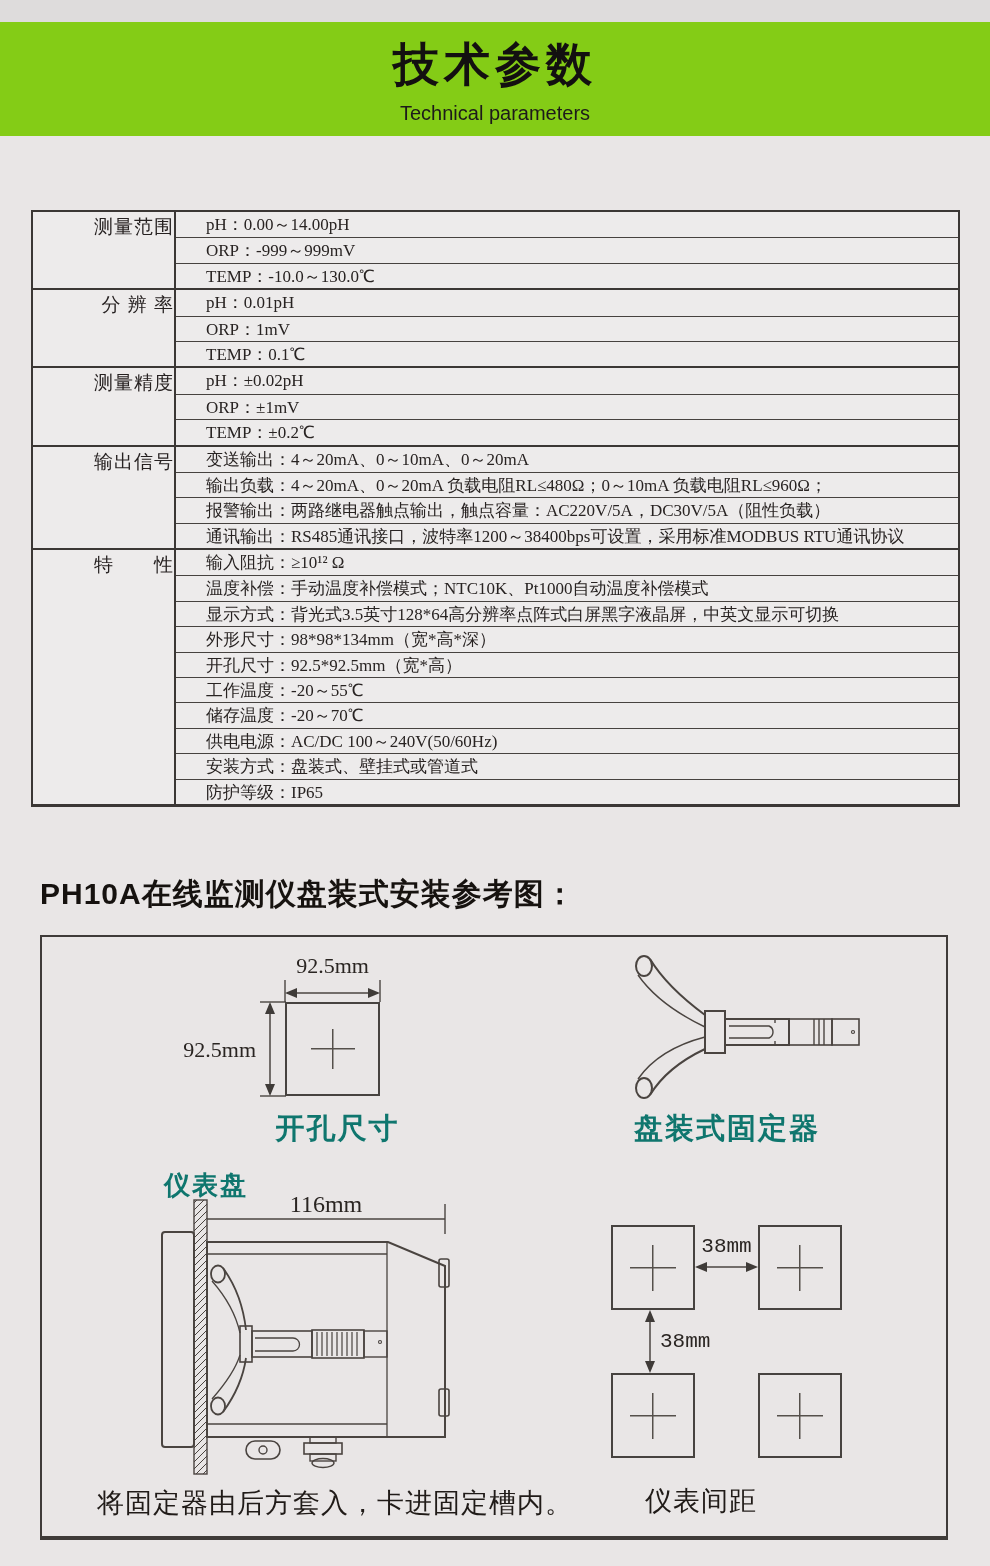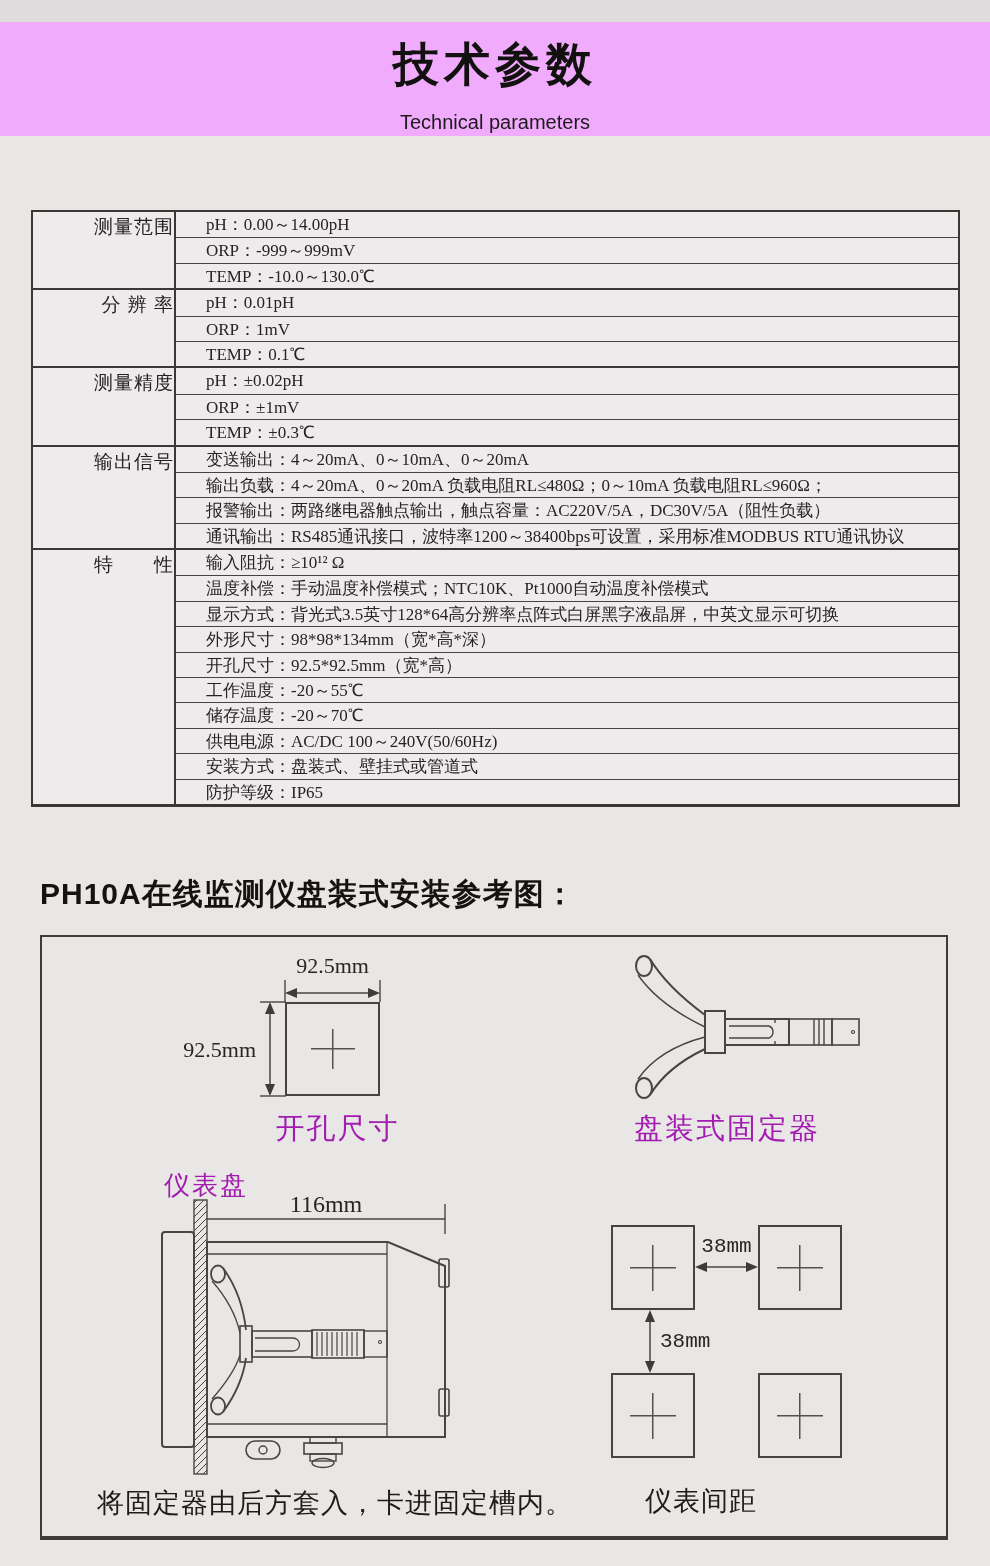--- a/index.html
+++ b/index.html
@@ -1,42 +1,42 @@
 <!DOCTYPE html>
 <html><head>
 <meta charset="utf-8">
 <style>
   * { margin:0; padding:0; box-sizing:border-box; }
   body { font-family:"Liberation Sans", sans-serif; }
   .page { position:relative; width:990px; height:1566px; background:#e9e6e6; overflow:hidden; color:#221e1d; }
   .top-strip { position:absolute; left:0; top:0; width:100%; height:22px; background:#dedcdc; }
-  .header-band { position:absolute; left:0; top:22px; width:100%; height:114px; background:#f0abfc; text-align:center; }
+  .header-band { position:absolute; left:0; top:22px; width:100%; height:114px; background:#84cc16; text-align:center; }
   .header-band h1 { padding-top:12px; font-size:46px; font-weight:700; letter-spacing:5px; color:#131010; }
-  .header-band .subtitle { font-size:20px; margin-top:15px; color:#1d1a1a; }
+  .header-band .subtitle { font-size:20px; margin-top:6px; color:#1d1a1a; }
 
   .spec-table { position:absolute; left:31px; top:210px; width:929px; background:#edebeb;
                 border:2px solid #3b3735; border-bottom-width:3px; }
   .group { display:flex; border-top:2px solid #3b3735; }
   .group:first-child { border-top:none; }
   .group-label { width:141px; text-align:right; font-size:19px; letter-spacing:1px; padding-top:2px;
                  line-height:25.4px; color:#262121; }
   .group-rows { flex:1; border-left:2px solid #3b3735; }
   .row { height:25.4px; line-height:25.4px; padding-left:30px; font-size:17px; color:#282322;
          border-top:1px solid #46423f; white-space:nowrap; overflow:hidden;font-family:Liberation Serif, serif; }
   .row:first-child { border-top:none; }
 
   .section-title { position:absolute; left:40px; top:874px; font-size:30px; font-weight:600;
                    letter-spacing:1px; color:#16120f; }
 
   .diagram-box { position:absolute; left:40px; top:935px; width:908px; height:605px;
                  border:2px solid #3f3b39; border-bottom-width:4px; background:#e9e6e6;padding-left:36px; }
   .diagram-box .abs { position:absolute; }
   .dim-text { font-family:"Liberation Serif", serif; font-size:22px; color:#2a2522; }
   .dim-text-sm { font-family:Liberation Mono, monospace; font-size:21px; color:#2a2522; }
-  .diagram-label { font-size:29px; letter-spacing:2px; color:#a21caf; font-weight:400; text-align:center; }
+  .diagram-label { font-size:29px; letter-spacing:2px; color:#0f766e; font-weight:700; text-align:center; }
   .caption-text { font-size:27px; letter-spacing:1px; color:#201b18; font-weight:500; }
 
   .hole-square { left:243px; top:65px; width:95px; height:94px; border:2px solid #474340;
     background: linear-gradient(#55504b,#55504b) center/44px 1.5px no-repeat,
                 linear-gradient(#55504b,#55504b) center/1.5px 40px no-repeat; }
   .mount-square { width:84px; height:85px; border:2px solid #474340;
     background: linear-gradient(#55504b,#55504b) center/46px 1.5px no-repeat,
                 linear-gradient(#55504b,#55504b) center/1.5px 46px no-repeat; }
   svg { display:block; }
   svg .ln { stroke:#4a4440; fill:none; }
@@ -69,21 +69,21 @@
         <div class="row">pH：0.01pH</div>
         <div class="row">ORP：1mV</div>
         <div class="row">TEMP：0.1℃</div>
       </div>
     </div>
     <div class="group">
       <div class="group-label">测量精度</div>
       <div class="group-rows">
         <div class="row">pH：±0.02pH</div>
         <div class="row">ORP：±1mV</div>
-        <div class="row">TEMP：±0.3℃</div>
+        <div class="row">TEMP：±0.2℃</div>
       </div>
     </div>
     <div class="group">
       <div class="group-label">输出信号</div>
       <div class="group-rows">
         <div class="row">变送输出：4～20mA、0～10mA、0～20mA</div>
         <div class="row">输出负载：4～20mA、0～20mA 负载电阻RL≤480Ω；0～10mA 负载电阻RL≤960Ω；</div>
         <div class="row">报警输出：两路继电器触点输出，触点容量：AC220V/5A，DC30V/5A（阻性负载）</div>
         <div class="row">通讯输出：RS485通讯接口，波特率1200～38400bps可设置，采用标准MODBUS RTU通讯协议</div>
       </div>

